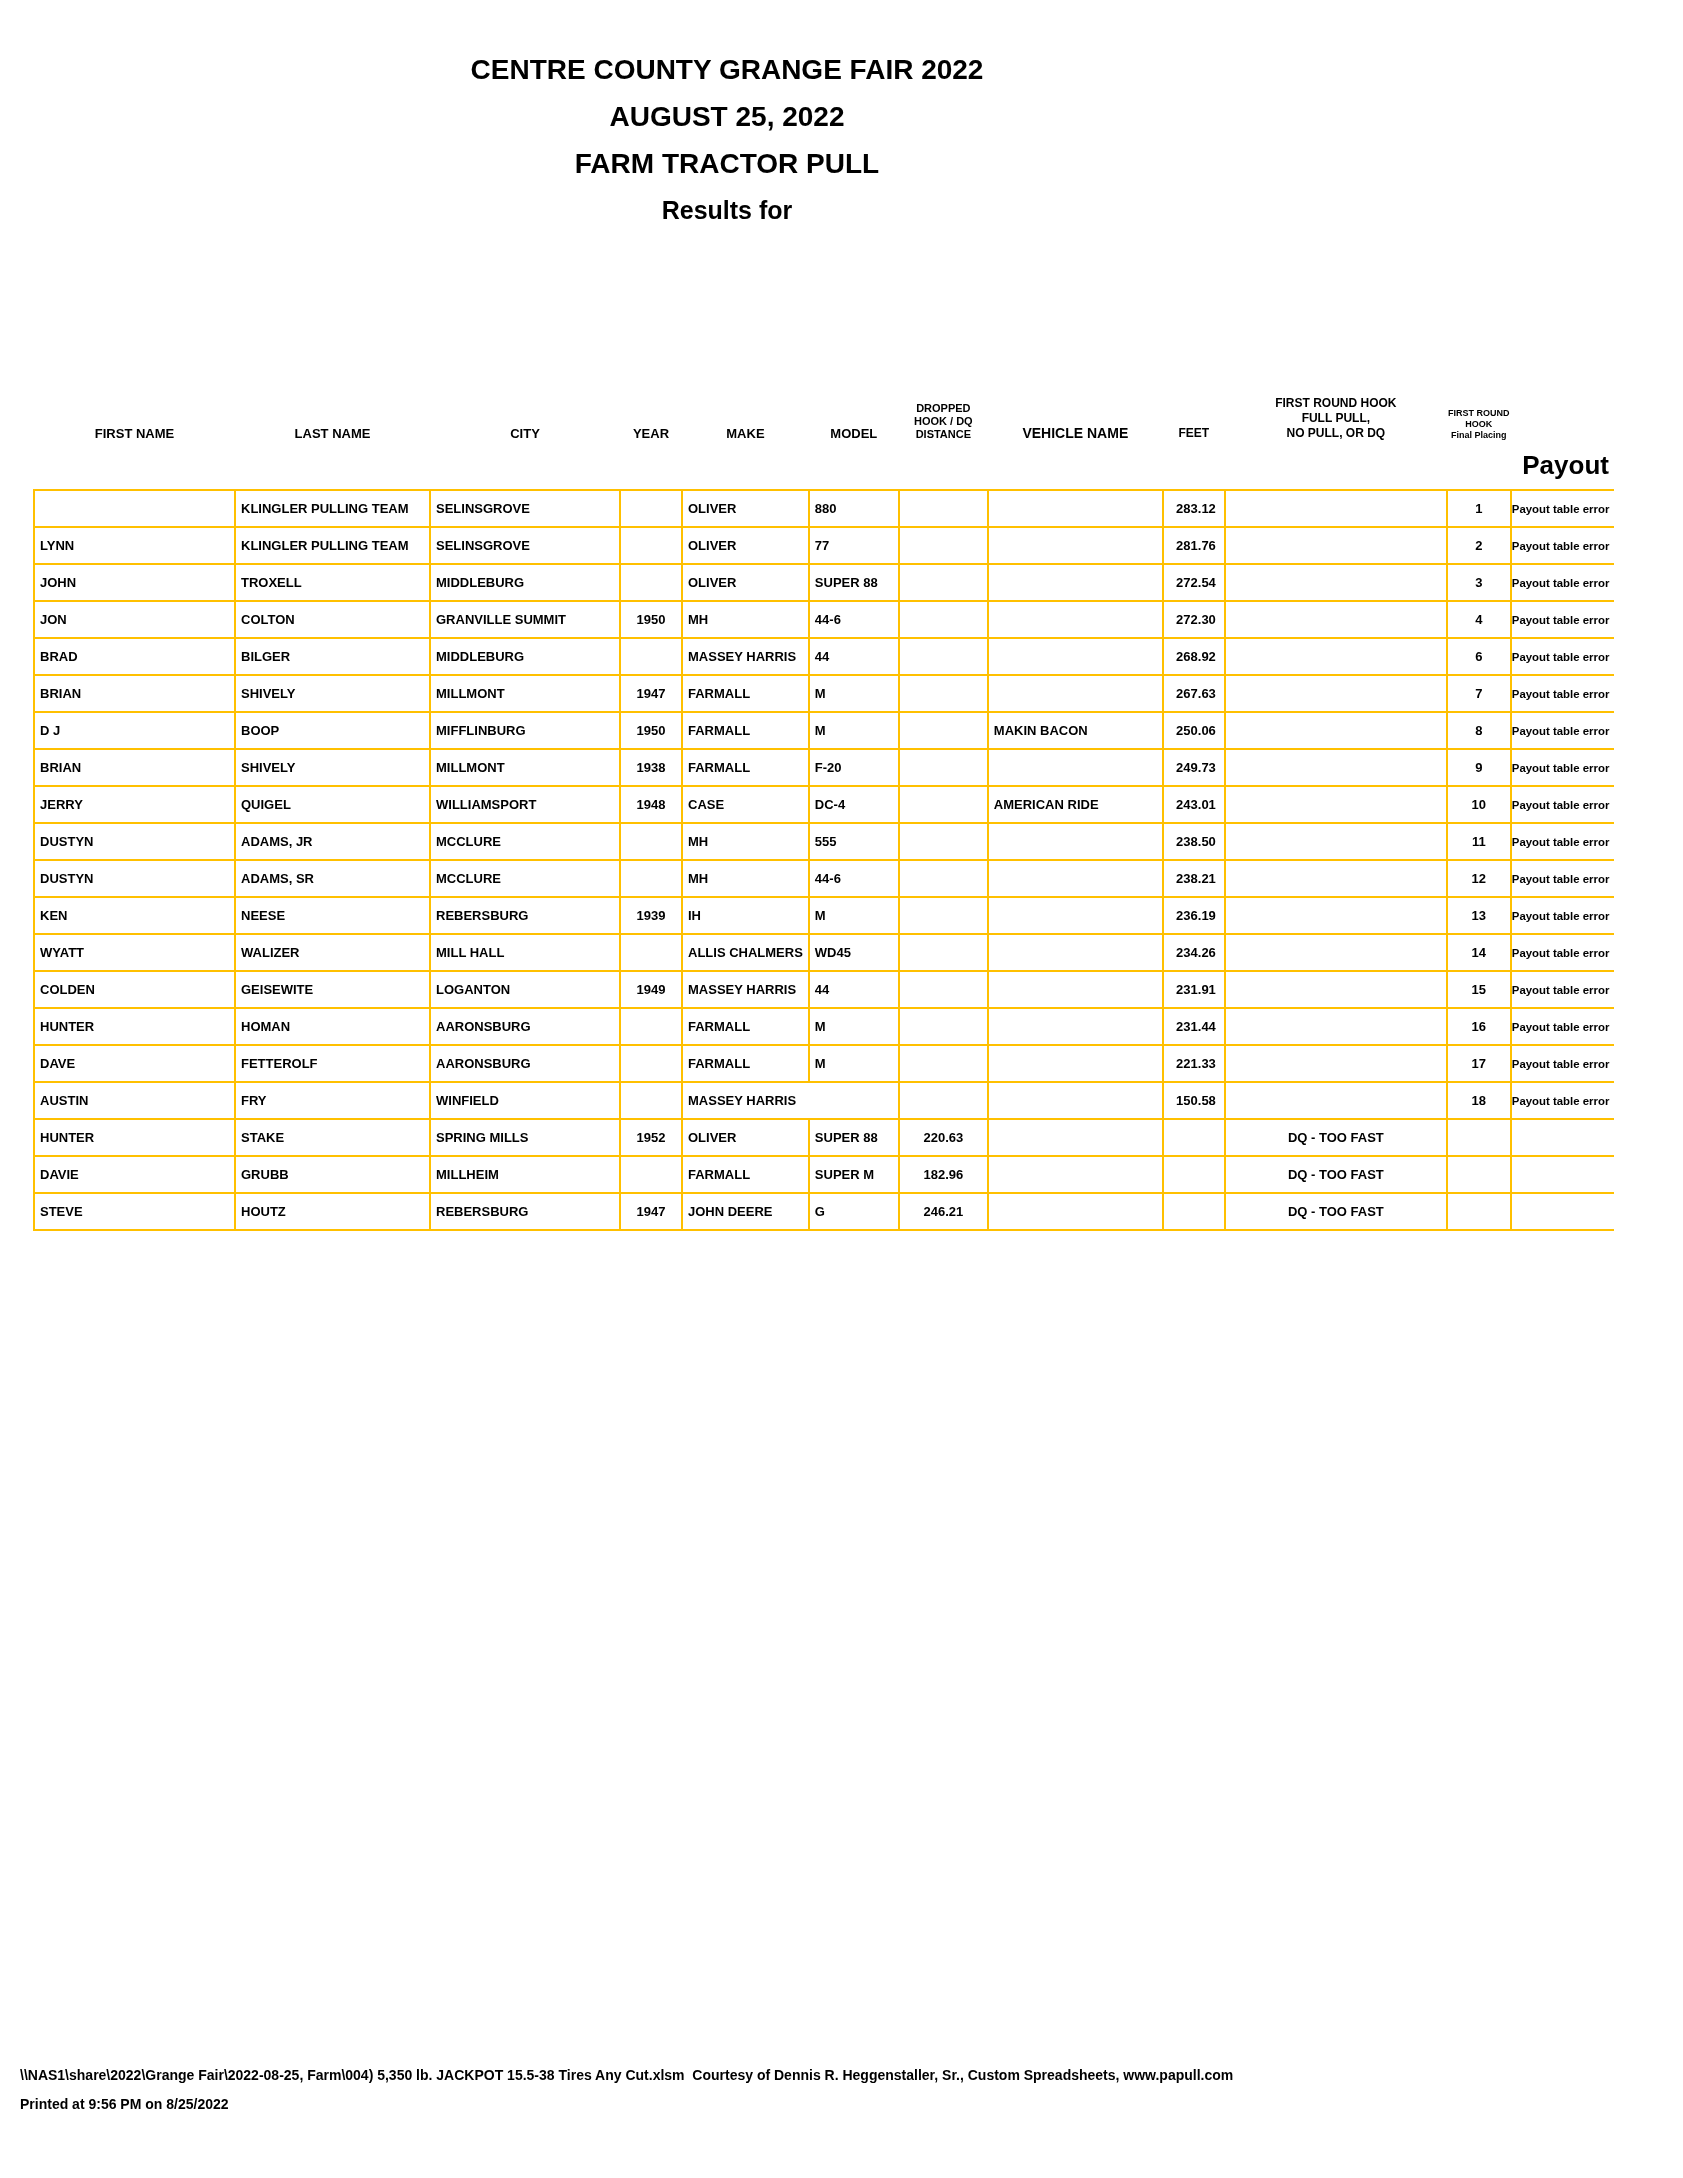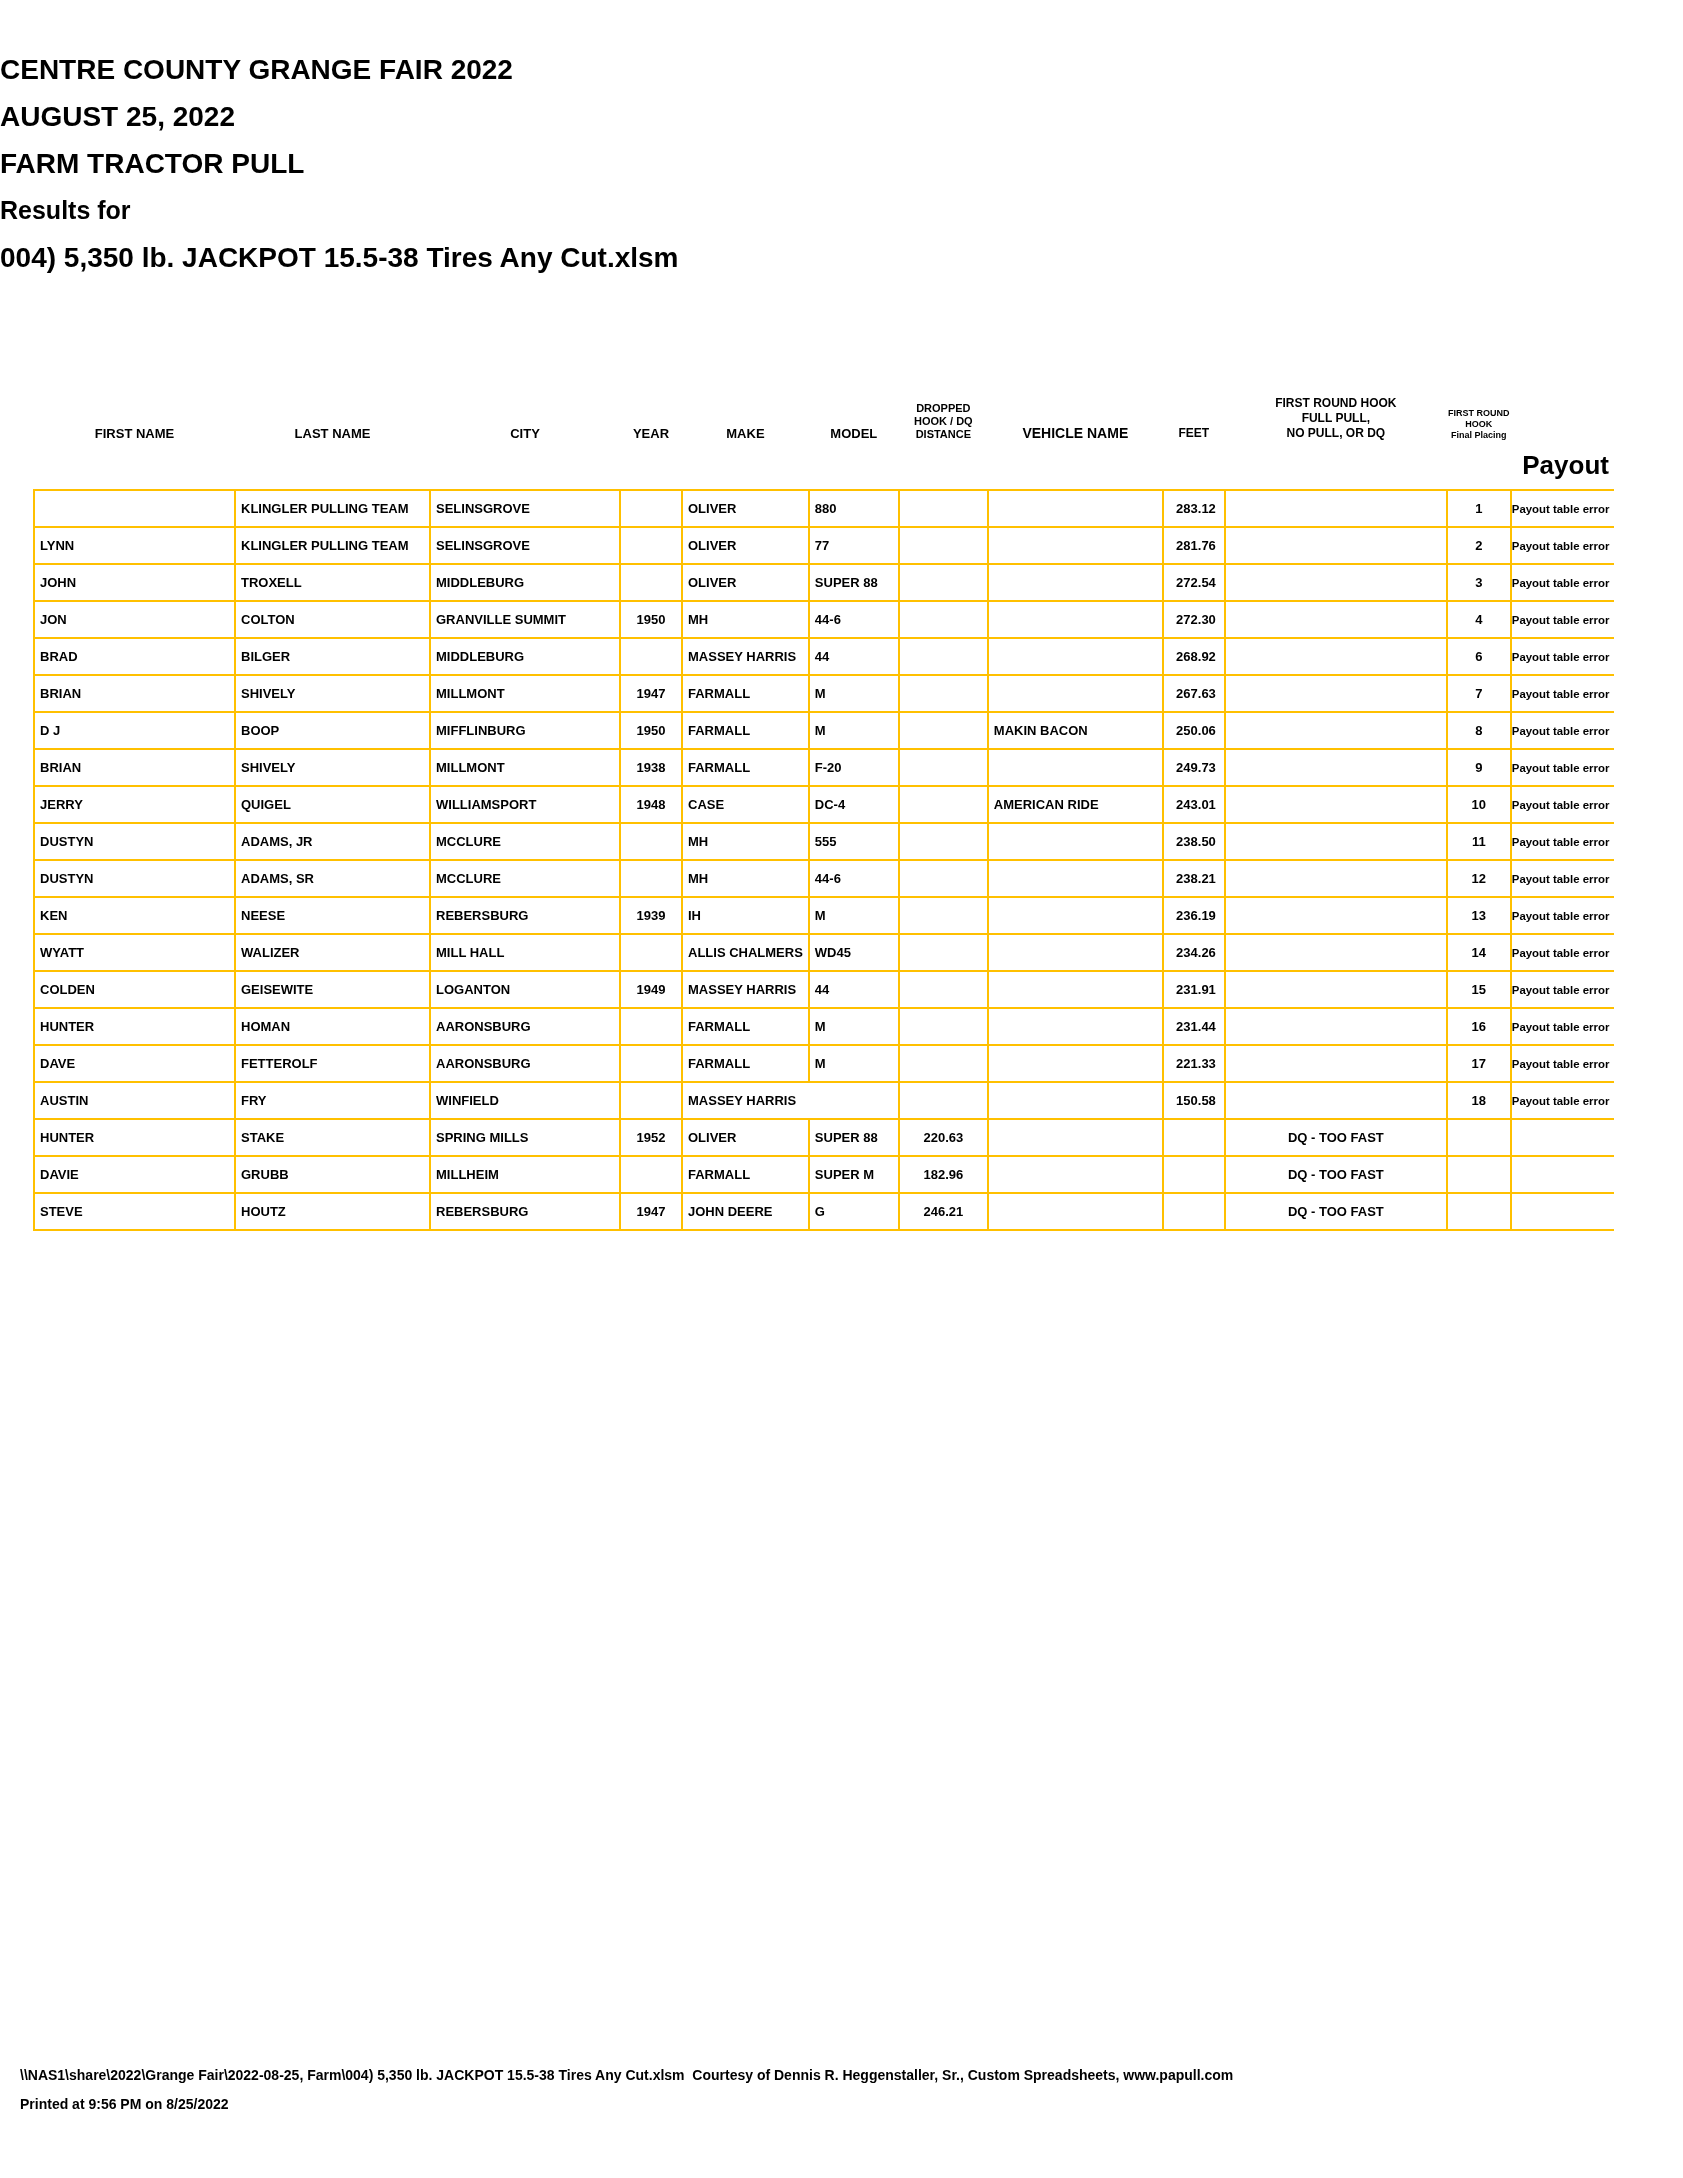--- a/index.html
+++ b/index.html
@@ -3,22 +3,22 @@
 <meta charset="utf-8">
 <style>
   * { margin:0; padding:0; box-sizing:border-box; }
   html,body { background:#ffffff; }
   body {
     width:1683px; height:2178px; position:relative;
     font-family:"Liberation Sans", sans-serif; color:#000;
   }
   
   .titles {
-    position:absolute; top:46px; left:0; width:1422px;
-    text-align:left; font-weight:bold;
+    position:absolute; top:46px; left:16px; width:1422px;
+    text-align:center; font-weight:bold;
   }
   .titles .t { font-size:28px; line-height:47px; }
   .titles .t-small { font-size:25px; line-height:47px; }
 
   
   table.results {
     position:absolute; left:33px; top:396px;
     border-collapse:collapse; table-layout:fixed;
   }
   table.results td { overflow:hidden; white-space:nowrap; }
@@ -50,21 +50,20 @@
   .footer .f1 { white-space:pre; }
 </style>
 </head>
 <body>
 
 <div class="titles">
   <div class="t">CENTRE COUNTY GRANGE FAIR 2022</div>
   <div class="t">AUGUST 25, 2022</div>
   <div class="t">FARM TRACTOR PULL</div>
   <div class="t-small">Results for</div>
-  <div class="t">004) 5,350 lb. JACKPOT 15.5-38 Tires Any Cut.xlsm</div>
 </div>
 
 <table class="results">
   <colgroup>
       <col style="width: 201px;">
       <col style="width: 195px;">
       <col style="width: 190px;">
       <col style="width: 62px;">
       <col style="width: 123px;">
       <col style="width: 90px;">

